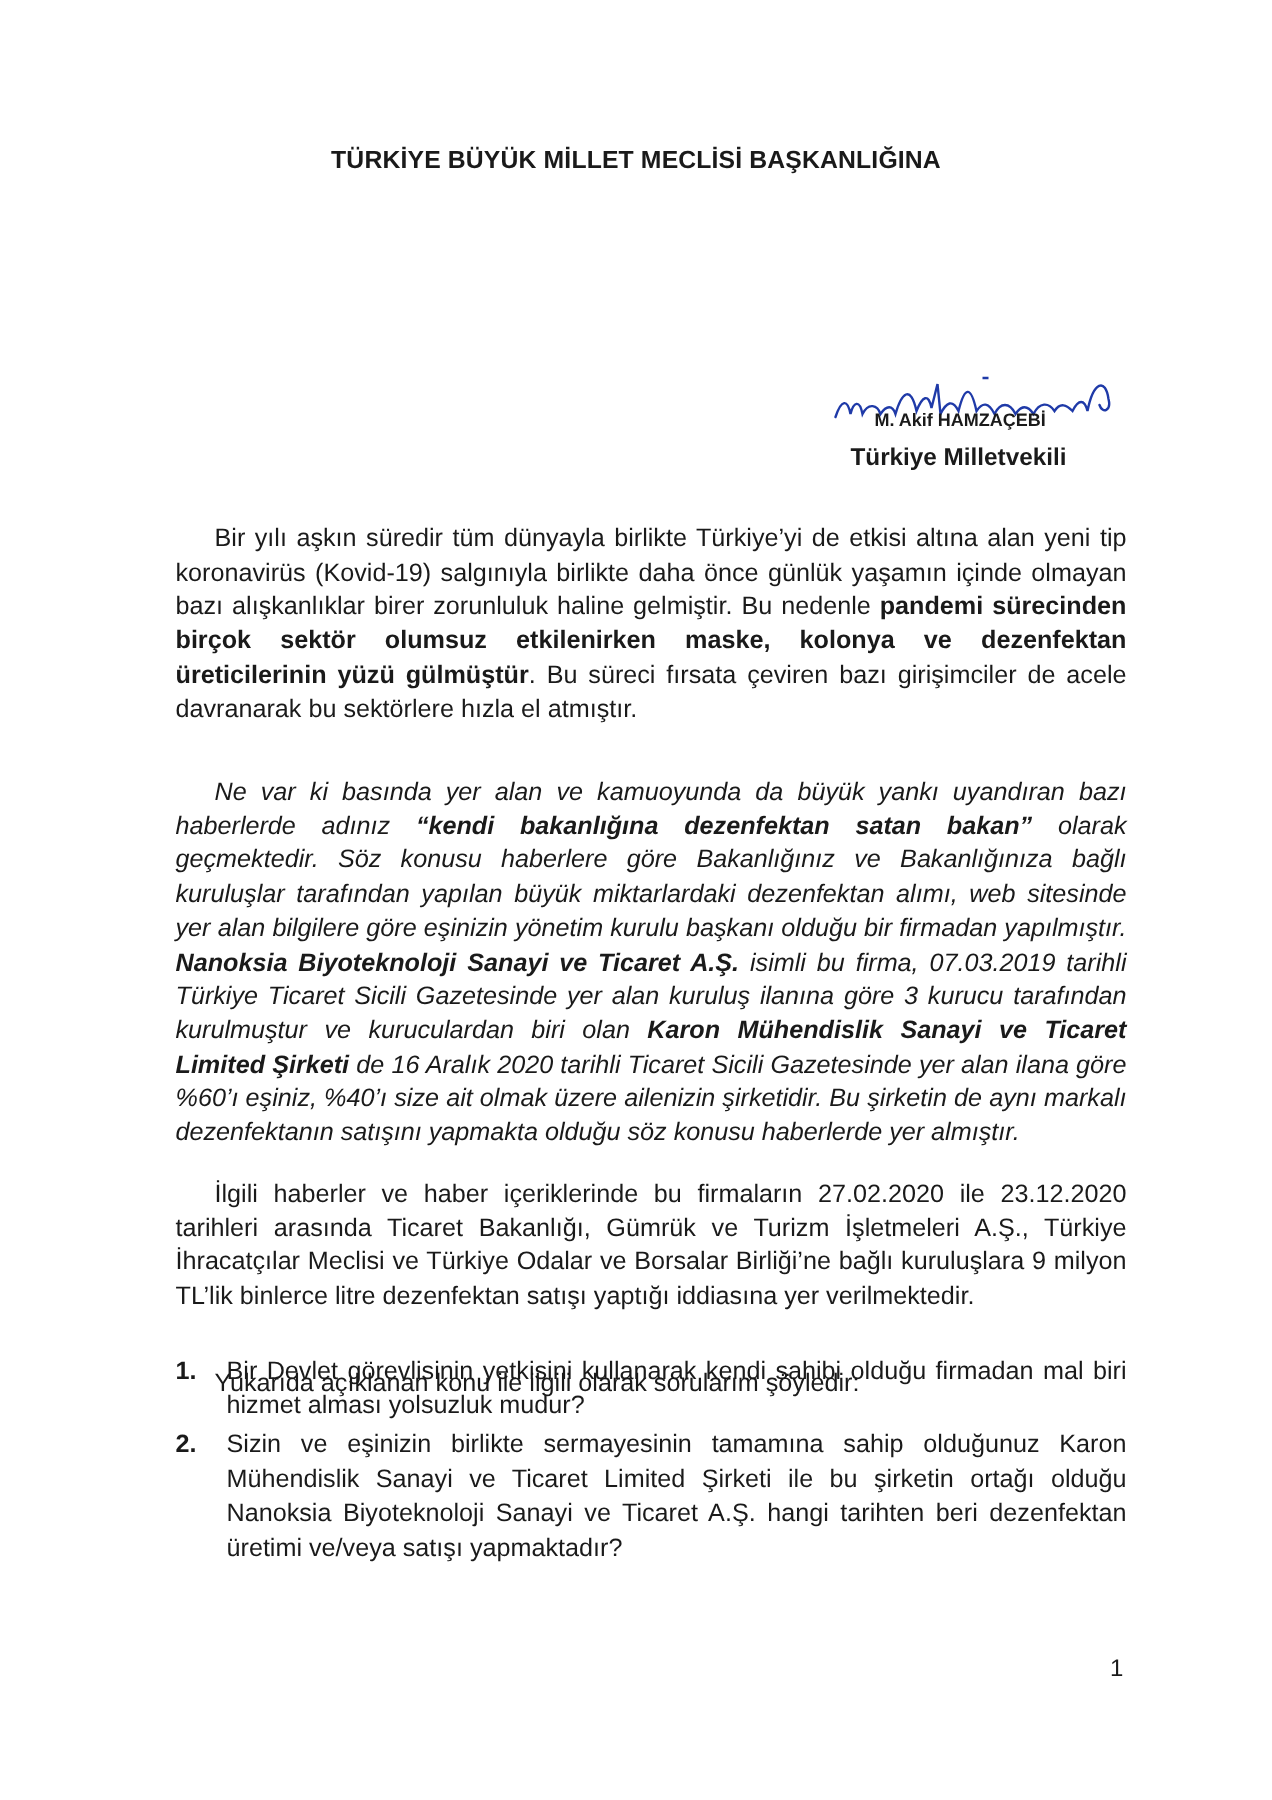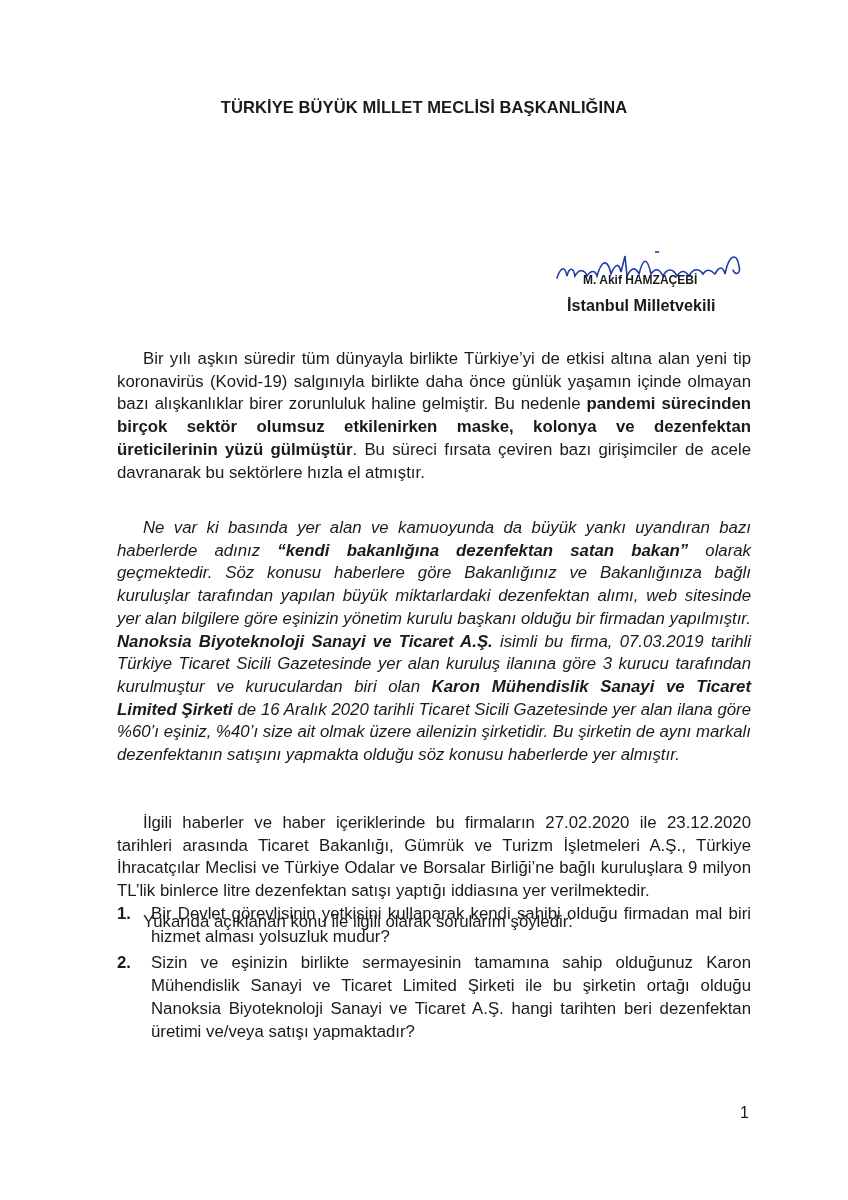--- a/index.html
+++ b/index.html
@@ -21,21 +21,21 @@
   .sig-block { position: absolute; left: 555px; top: 248px; width: 200px; }
   .signature { position: absolute; left: 0; top: 0; width: 200px; height: 40px; }
   .sig-name {
     position: absolute; top: 273px; left: 567px; font-weight: bold; font-size: 12px; margin-left: 16px;
   }
   .sig-title {
     position: absolute; top: 296px; left: 567px; font-weight: bold; font-size: 16.2px;
   }
   .p1 { top: 348px; }
   .p2 { top: 517px; font-style: italic; }
-  .p3 { top: 812px; }
+  .p3 { top: 785px; }
   .p4 { top: 871px; margin-top: 40px; }
   .qlist { position: absolute; left: 117px; width: 634px; top: 903px; margin: 0; padding: 0; list-style: none; }
   .qitem { position: relative; padding-left: 34px; font-size: 16.8px; line-height: 22.7px; text-align: justify; margin-bottom: 4px; }
   .qnum { position: absolute; left: 0; top: 0; font-weight: bold; }
   .page-number { position: absolute; top: 1104px; left: 740px; font-size: 16px; }
 </style>
 </head>
 <body>
 
 <div class="page">
@@ -43,21 +43,21 @@
   <div class="title">TÜRKİYE BÜYÜK MİLLET MECLİSİ BAŞKANLIĞINA</div>
 
 
   <div class="sig-block">
     <svg class="signature" viewBox="0 0 200 40">
       <path d="M2 30 C6 18, 10 18, 12 28 C14 20, 18 18, 20 28 C24 20, 30 22, 32 28 C36 22, 40 22, 42 28 C46 14, 52 8, 56 26 C60 16, 64 14, 66 24 L70 8 L72 28 C76 20, 80 18, 84 26 C88 10, 92 8, 96 26 C100 20, 104 20, 108 28 C112 20, 118 20, 122 28 C126 22, 130 22, 134 28 C138 20, 144 20, 148 26 C152 20, 156 22, 160 26 C164 18, 168 18, 170 26 C174 6, 182 4, 184 18 C186 26, 180 28, 178 22" fill="none" stroke="#1f3aa8" stroke-width="1.6" stroke-linecap="round"></path>
       <path d="M100 4 L104 4" stroke="#1f3aa8" stroke-width="1.6"></path>
     </svg>
   </div>
   <div class="sig-name">M. Akif HAMZAÇEBİ</div>
-  <div class="sig-title">İstanbul Milletvekili</div>
+  <div class="sig-title">Türkiye Milletvekili</div>
 
   <p class="para p1"><span>Bir yılı aşkın süredir tüm dünyayla birlikte Türkiye’yi de etkisi altına alan yeni tip koronavirüs (Kovid-19) salgınıyla birlikte daha önce günlük yaşamın içinde olmayan bazı alışkanlıklar birer zorunluluk haline gelmiştir. Bu nedenle </span><b>pandemi sürecinden birçok sektör olumsuz etkilenirken maske, kolonya ve dezenfektan üreticilerinin yüzü gülmüştür</b><span>. Bu süreci fırsata çeviren bazı girişimciler de acele davranarak bu sektörlere hızla el atmıştır.</span></p>
 
   <p class="para p2"><span>Ne var ki basında yer alan ve kamuoyunda da büyük yankı uyandıran bazı haberlerde adınız </span><b>“kendi bakanlığına dezenfektan satan bakan”</b><span> olarak geçmektedir. Söz konusu haberlere göre Bakanlığınız ve Bakanlığınıza bağlı kuruluşlar tarafından yapılan büyük miktarlardaki dezenfektan alımı, web sitesinde yer alan bilgilere göre eşinizin yönetim kurulu başkanı olduğu bir firmadan yapılmıştır. </span><b>Nanoksia Biyoteknoloji Sanayi ve Ticaret A.Ş.</b><span> isimli bu firma, 07.03.2019 tarihli Türkiye Ticaret Sicili Gazetesinde yer alan kuruluş ilanına göre 3 kurucu tarafından kurulmuştur ve kuruculardan biri olan </span><b>Karon Mühendislik Sanayi ve Ticaret Limited Şirketi</b><span> de 16 Aralık 2020 tarihli Ticaret Sicili Gazetesinde yer alan ilana göre %60’ı eşiniz, %40’ı size ait olmak üzere ailenizin şirketidir. Bu şirketin de aynı markalı dezenfektanın satışını yapmakta olduğu söz konusu haberlerde yer almıştır.</span></p>
 
   <p class="para p3">İlgili haberler ve haber içeriklerinde bu firmaların 27.02.2020 ile 23.12.2020 tarihleri arasında Ticaret Bakanlığı, Gümrük ve Turizm İşletmeleri A.Ş., Türkiye İhracatçılar Meclisi ve Türkiye Odalar ve Borsalar Birliği’ne bağlı kuruluşlara 9 milyon TL’lik binlerce litre dezenfektan satışı yaptığı iddiasına yer verilmektedir.</p>
 
   <p class="para p4">Yukarıda açıklanan konu ile ilgili olarak sorularım şöyledir:</p>
 
   <ol class="qlist">

